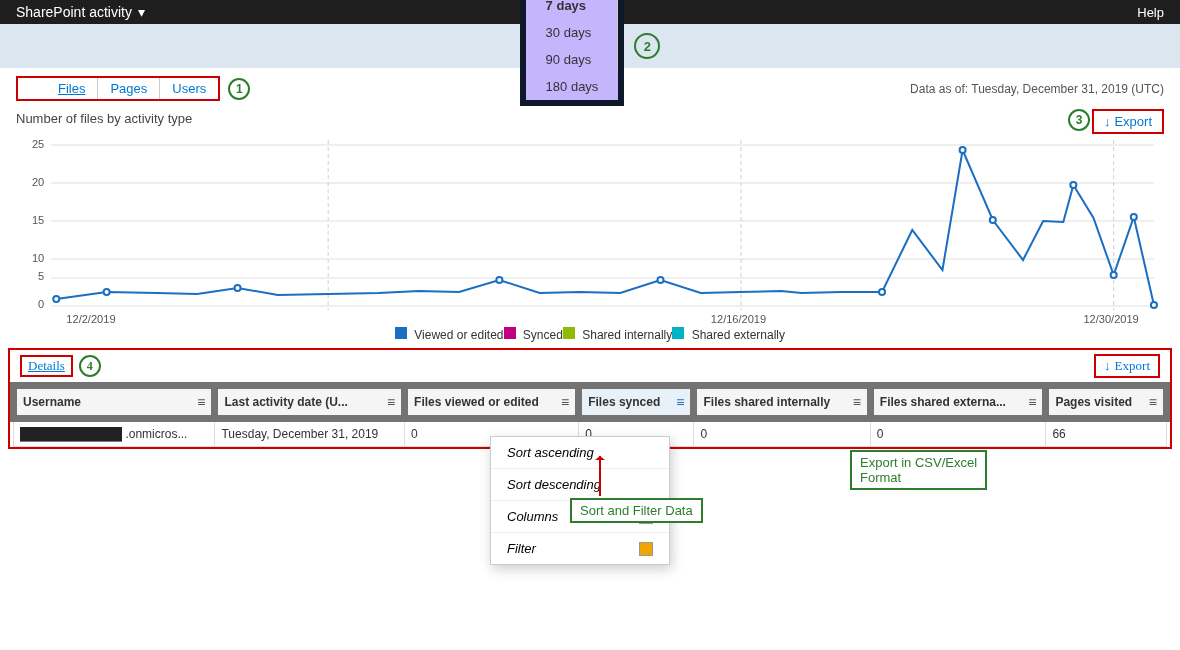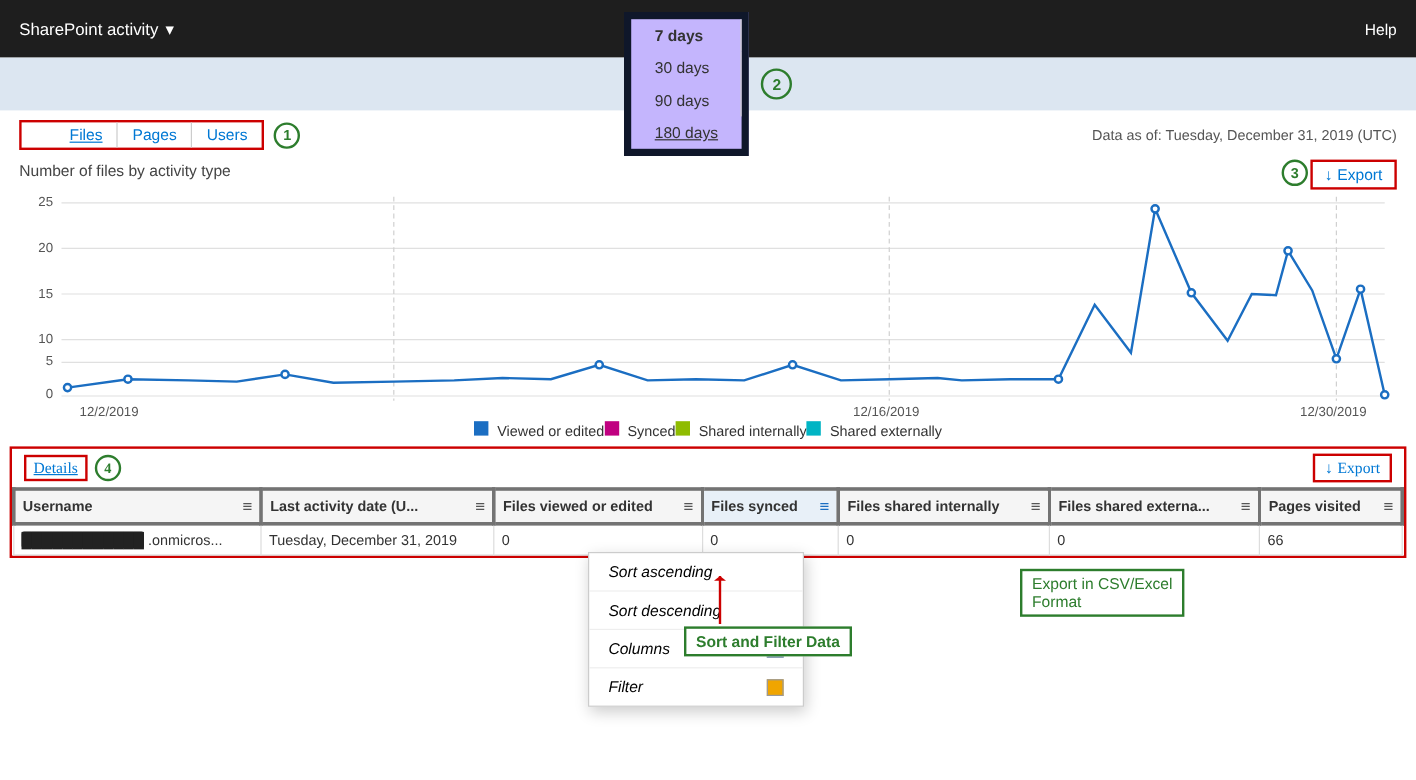--- a/index.html
+++ b/index.html
@@ -2,21 +2,21 @@
 <html><head>
   <meta charset="utf-8">
   <style>
     * { box-sizing: border-box; margin: 0; padding: 0; }
     body { font-family: 'Segoe UI', Arial, sans-serif; font-size: 13px; background: #fff; width: 1180px; height: 650px; overflow: hidden; }
 
     
     .top-bar {
       background: #1e1e1e;
       color: #fff;
-      height: 48px;
+      height: 24px;
       display: flex;
       align-items: center;
       justify-content: space-between;
       padding: 0 16px;
     }
     .top-bar-title { display: flex; align-items: center; gap: 6px; font-size: 14px; }
 
     
     .period-bar {
       background: #dce6f1;
@@ -32,21 +32,21 @@
       background: #c4b5fd;
       flex-direction: column;
     }
     .period-tab {
       padding: 6px 20px;
       cursor: pointer;
       font-size: 13px;
       border-right: 1px solid #ccc;
       color: #333;
     }
-    .period-tab:last-child { border-right: none; text-decoration: underline; }
+    .period-tab:last-child { border-right: none; }
     .period-tab.active { font-weight: 600; }
     .period-circle {
       width: 26px; height: 26px; border-radius: 50%;
       border: 2px solid #2d7d2d;
       color: #2d7d2d;
       display: flex; align-items: center; justify-content: center;
       font-weight: 700; font-size: 13px;
       margin-left: 10px;
     }
 
@@ -166,21 +166,21 @@
     }
 
     
     .details-table {
       width: 100%;
       border-collapse: collapse;
       font-size: 12px;
     }
     .details-table th {
       background: #f5f5f5;
-      border: 3px solid #737373;
+      border: 7px solid #737373;
       padding: 5px 6px;
       font-weight: 600;
       color: #333;
       white-space: nowrap;
       position: relative;
     }
     .details-table td {
       border: 1px solid #ddd;
       padding: 5px 6px;
       color: #333;
@@ -435,21 +435,21 @@
       <span>Columns</span>
       <div class="dd-color-box" style="background:#1b6ec2;"></div>
     </div>
     <div class="dropdown-item">
       <span>Filter</span>
       <div class="dd-color-box" style="background:#f0a500;"></div>
     </div>
   </div>
 
   <div style="position:absolute; top:148px; left:560px; z-index:200;">
-    <div style="border:2px solid #2d7d2d; background:#fff; padding:3px 8px; color:#2d7d2d; font-weight:700; font-size:13px; white-space:nowrap;">
+    <div style="border:2px solid #2d7d2d; background:#fff; padding:3px 8px; color:#2d7d2d; font-weight:400; font-size:13px; white-space:nowrap;">
       <span>Sort and Filter Data</span>
     </div>
 
     <svg width="60" height="40" style="position:absolute;top:-42px;left:20px;">
       <line x1="10" y1="40" x2="10" y2="0" stroke="#c00" stroke-width="2"></line>
       <polygon points="5,4 15,4 10,0" fill="#c00"></polygon>
     </svg>
   </div>
 
   <div style="position:absolute; top:100px; left:840px; z-index:200;">

